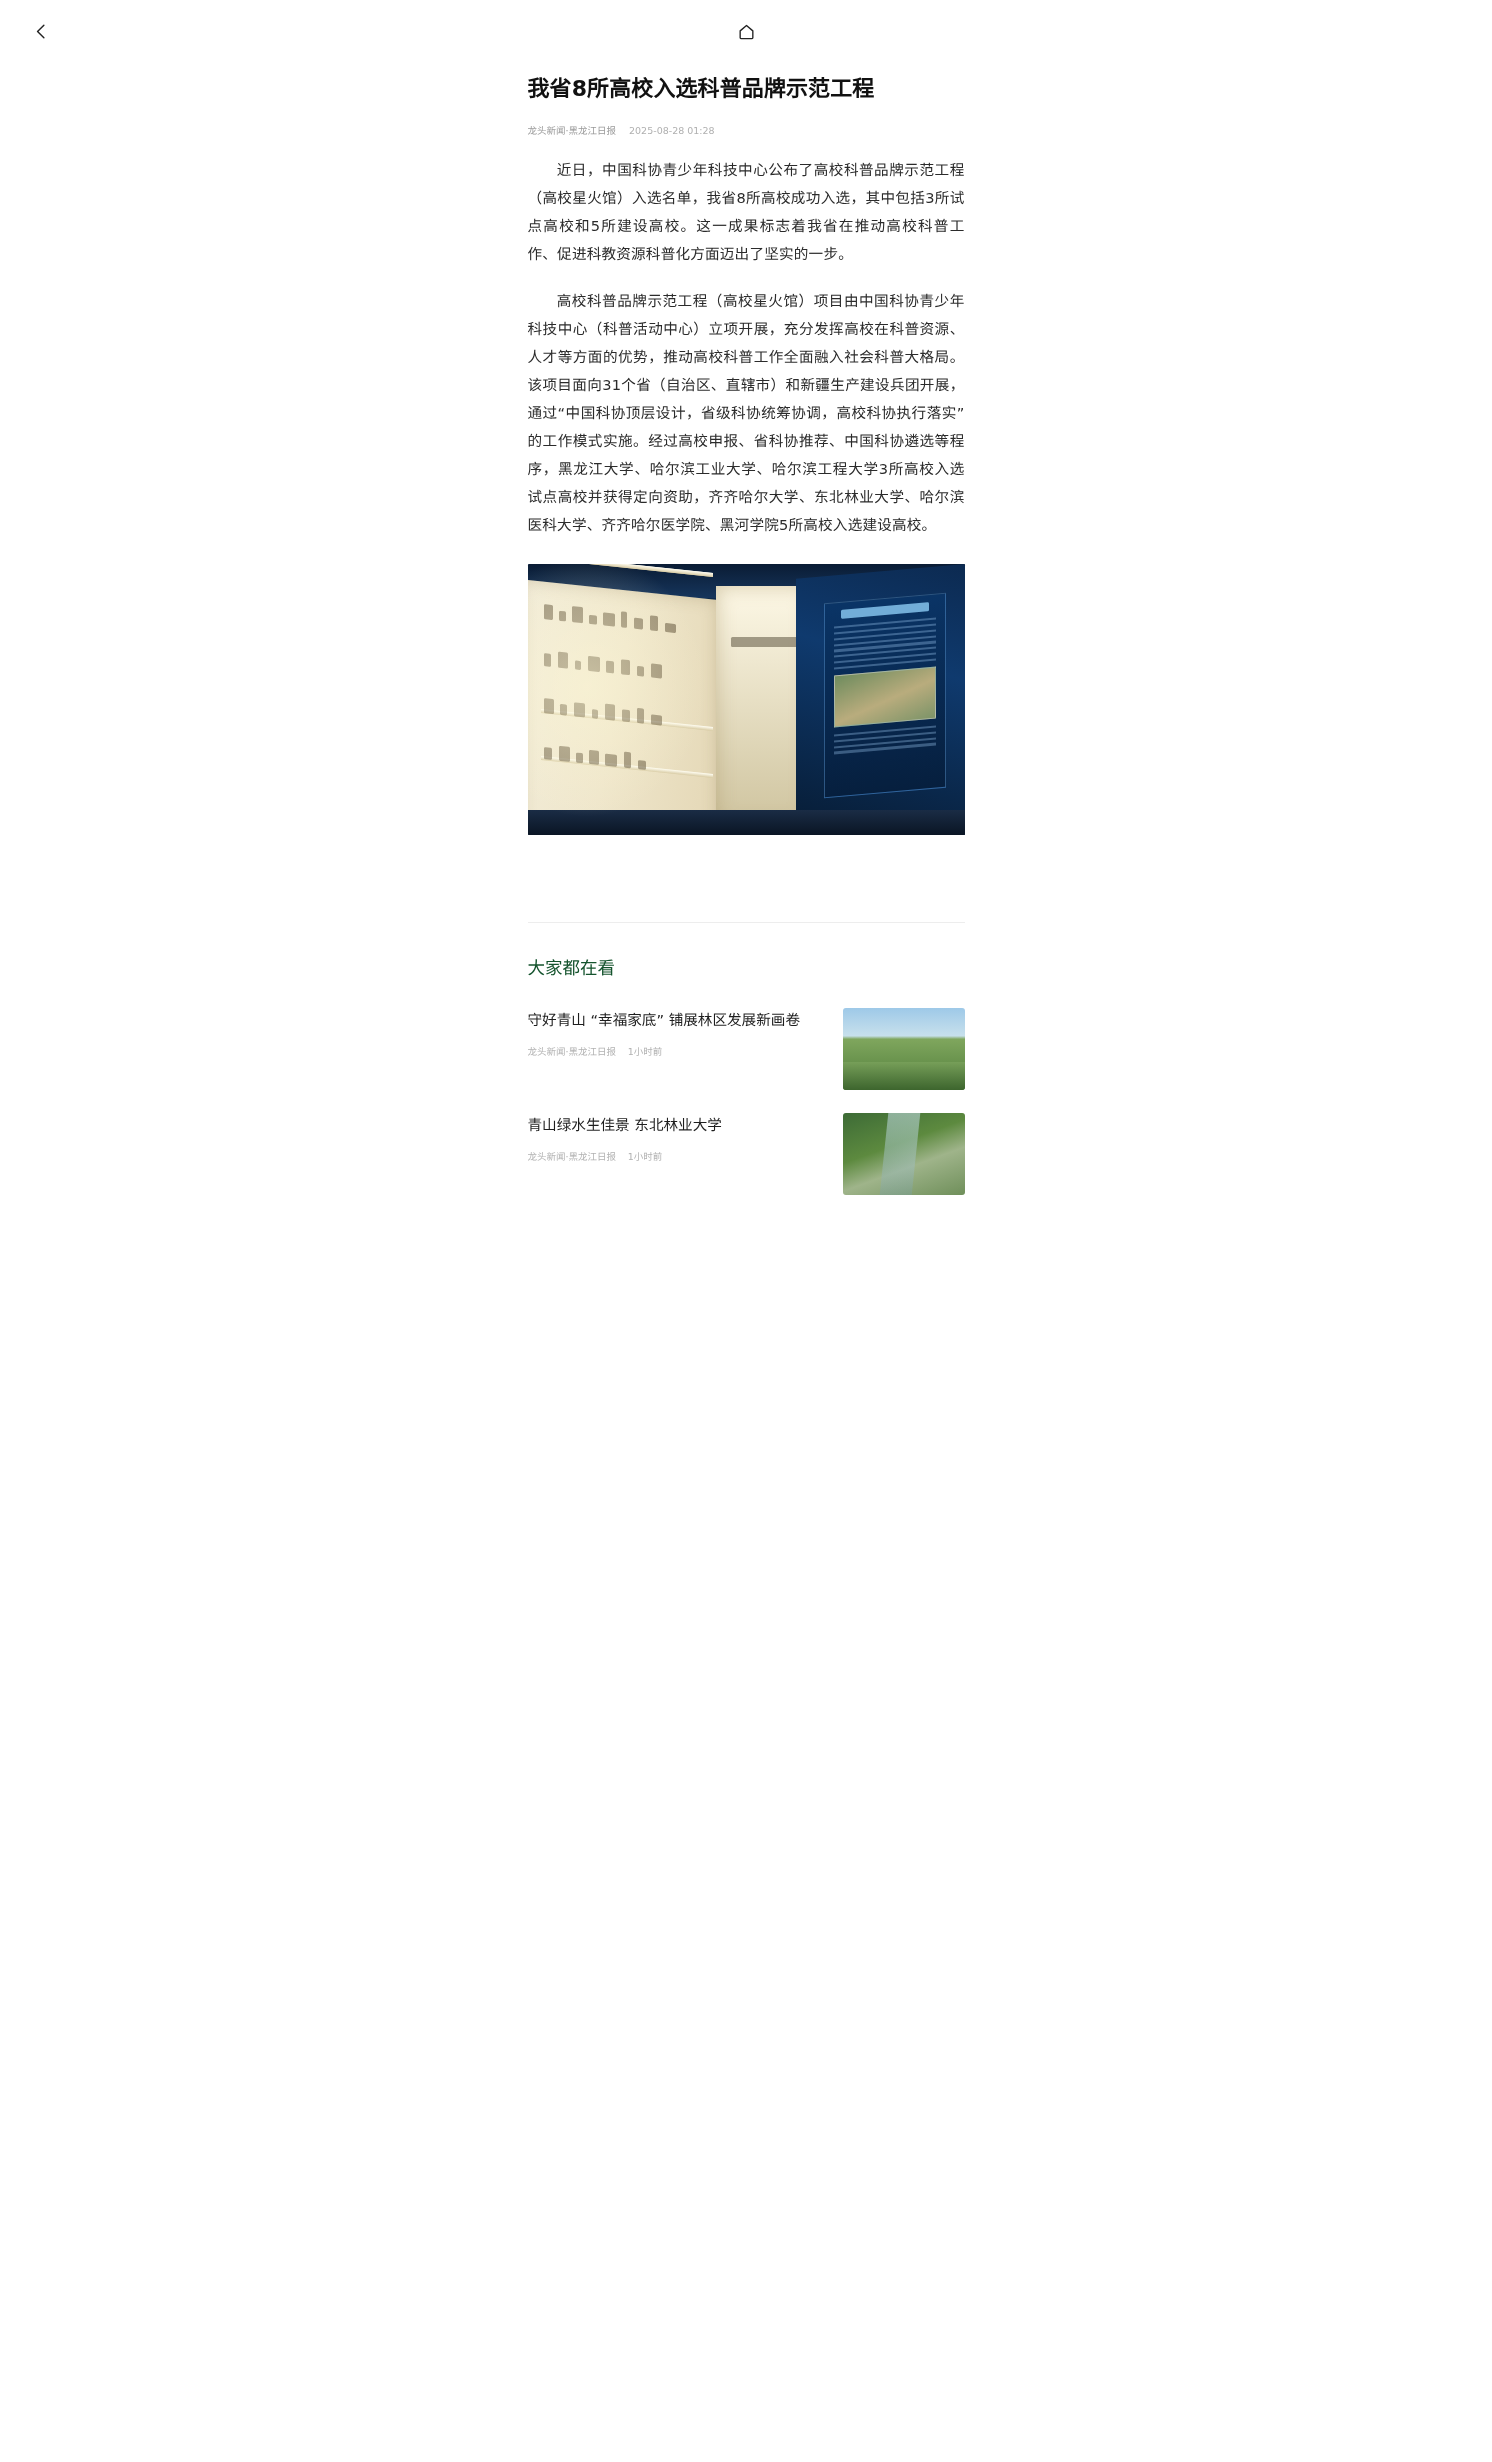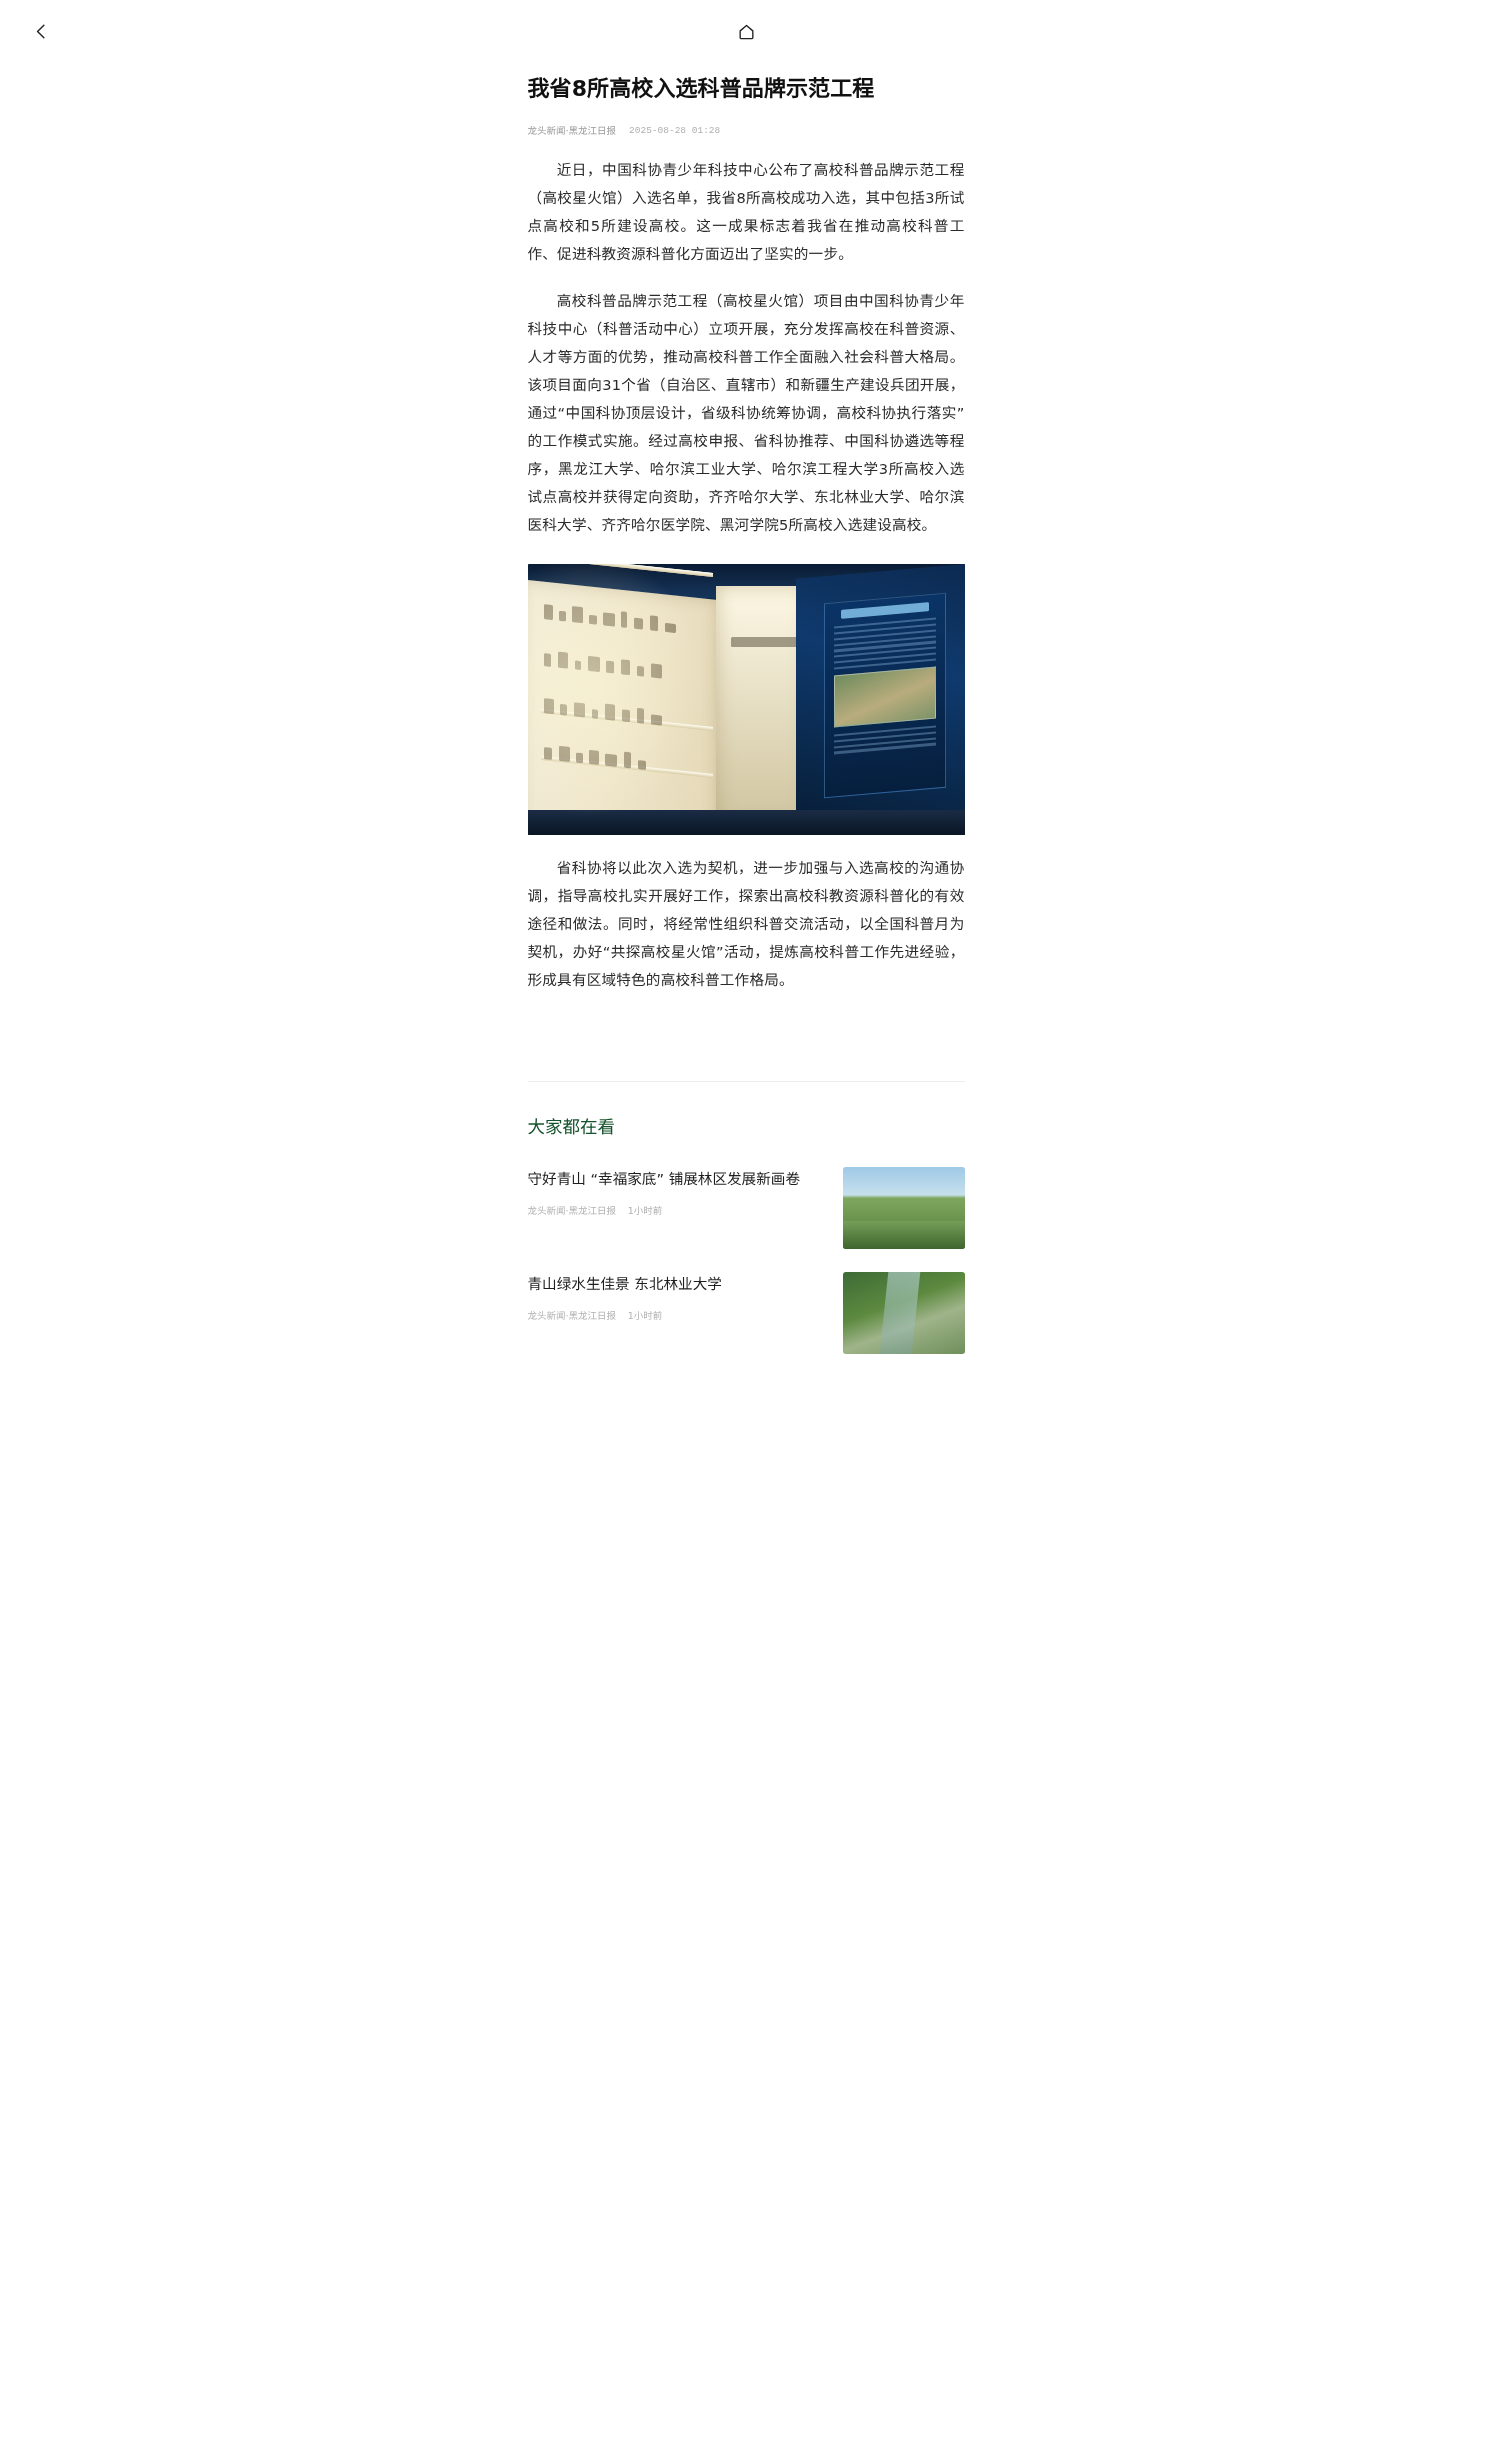--- a/index.html
+++ b/index.html
@@ -51,21 +51,21 @@
 
   .meta {
     margin-top: 19px;
     font-size: 9.5px;
     color: #9a9a9a;
     display: flex;
     align-items: center;
     gap: 13px;
   }
   .meta .src { color: #9a9a9a; }
-  .meta .time { color: #b0b0b0; font-family: Liberation Mono, monospace; }
+  .meta .time { color: #b0b0b0; }
 
   .body-text p {
     font-size: 14.6px;
     line-height: 28px;
     color: #2b2b2b;
     margin: 19px 0 0 0;
     text-indent: 2em;
     text-align: justify;
     letter-spacing: 0.2px;
   }
@@ -353,21 +353,20 @@
           <div class="bl"></div>
             <div class="bl"></div>
             <div class="bl"></div>
         </div>
         <div class="floor"></div>
         <div class="glow"></div>
       </div>
     </div>
 
     <div class="body-text">
-      <p>省科协将以此次入选为契机，进一步加强与入选高校的沟通协调，指导高校扎实开展好工作，探索出高校科教资源科普化的有效途径和做法。同时，将经常性组织科普交流活动，以全国科普月为契机，办好“共探高校星火馆”活动，提炼高校科普工作先进经验，形成具有区域特色的高校科普工作格局。</p>
     </div>
 
 
   </div>
 
   <div class="divider"></div>
 
   <div class="recommend">
     <h2>大家都在看</h2>
 

